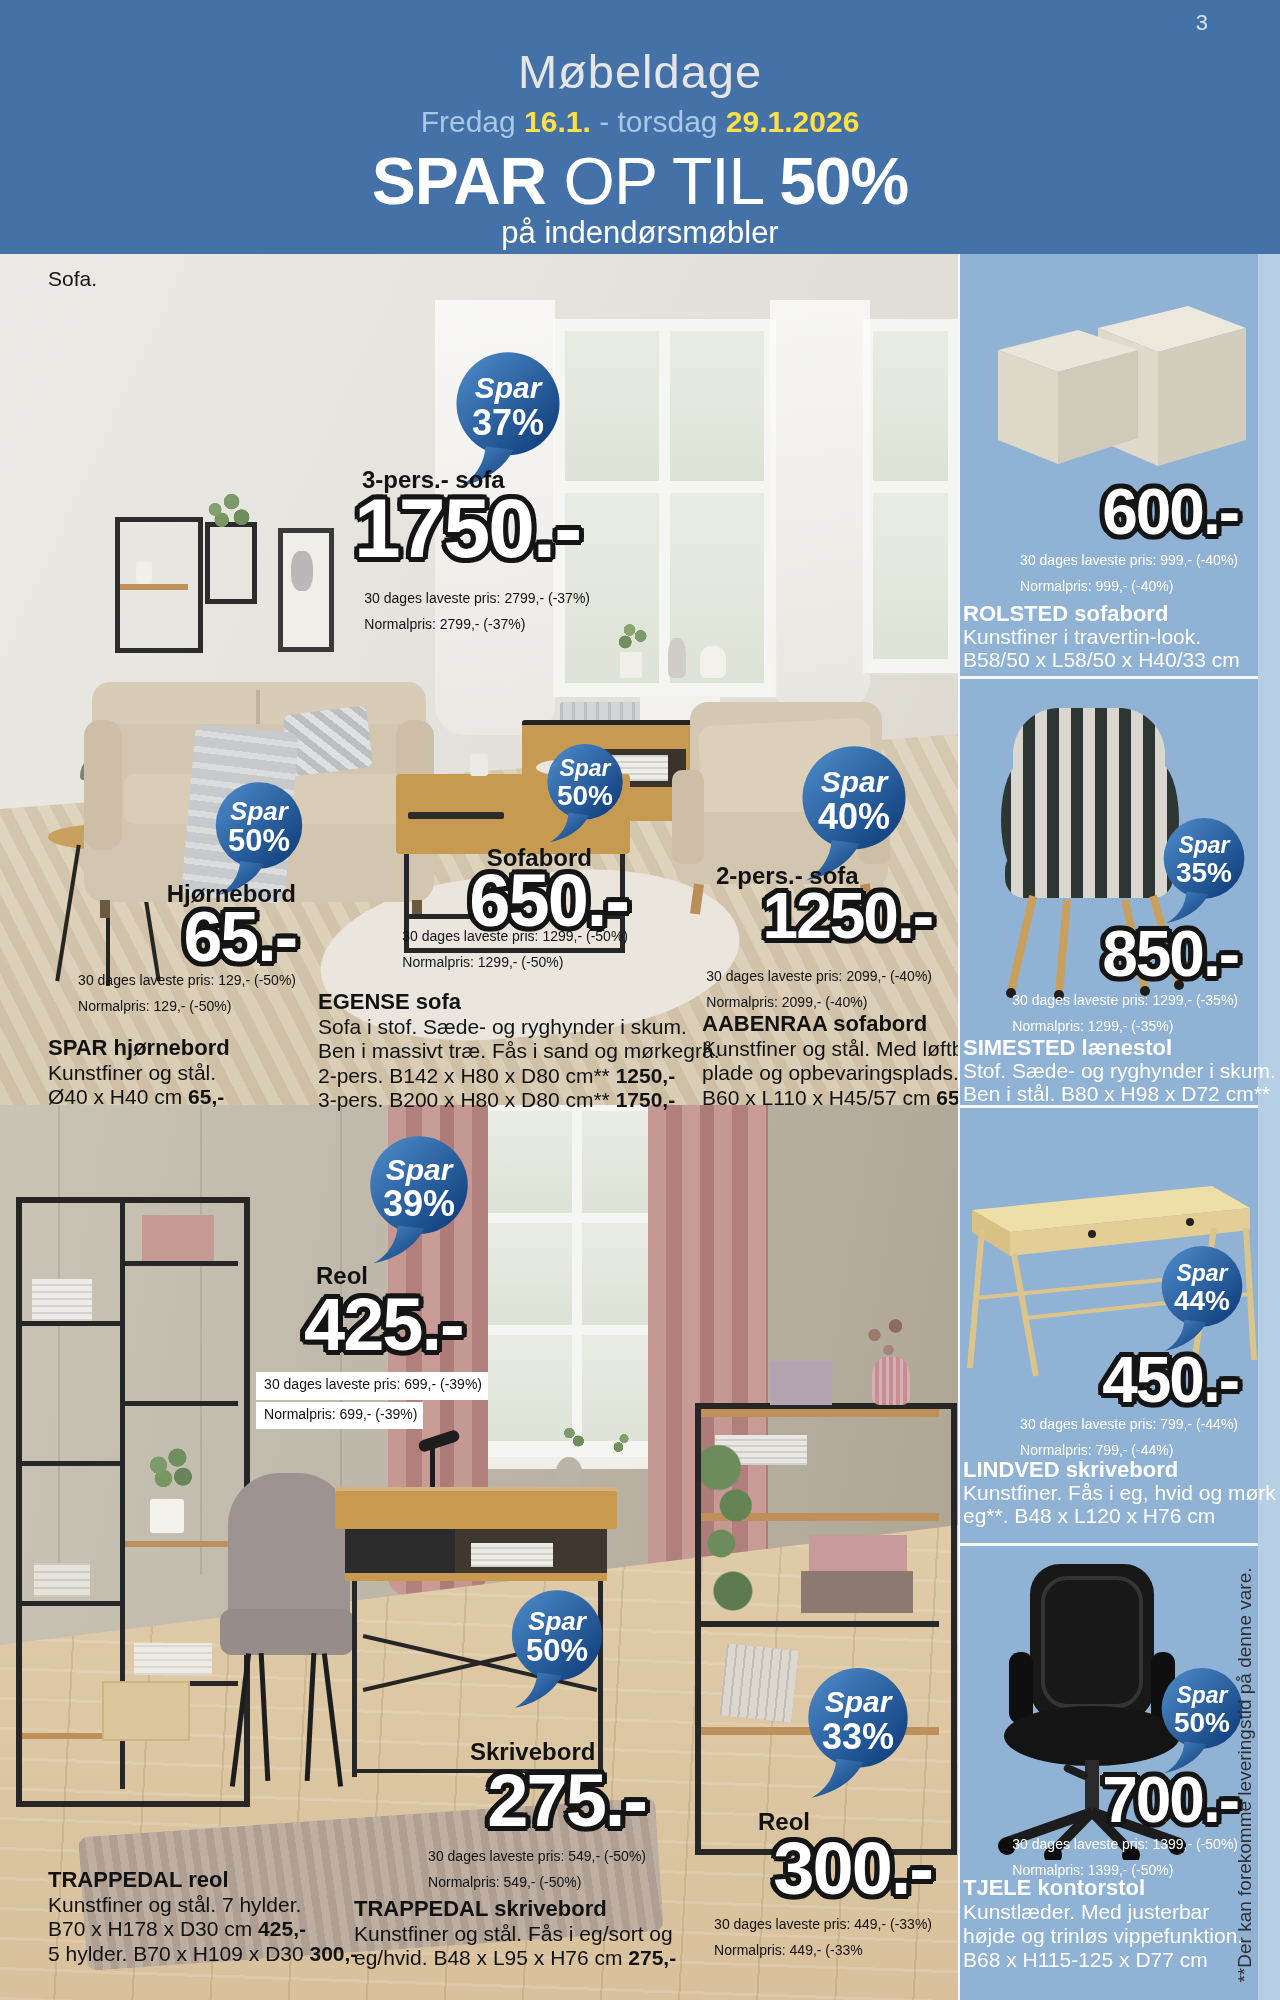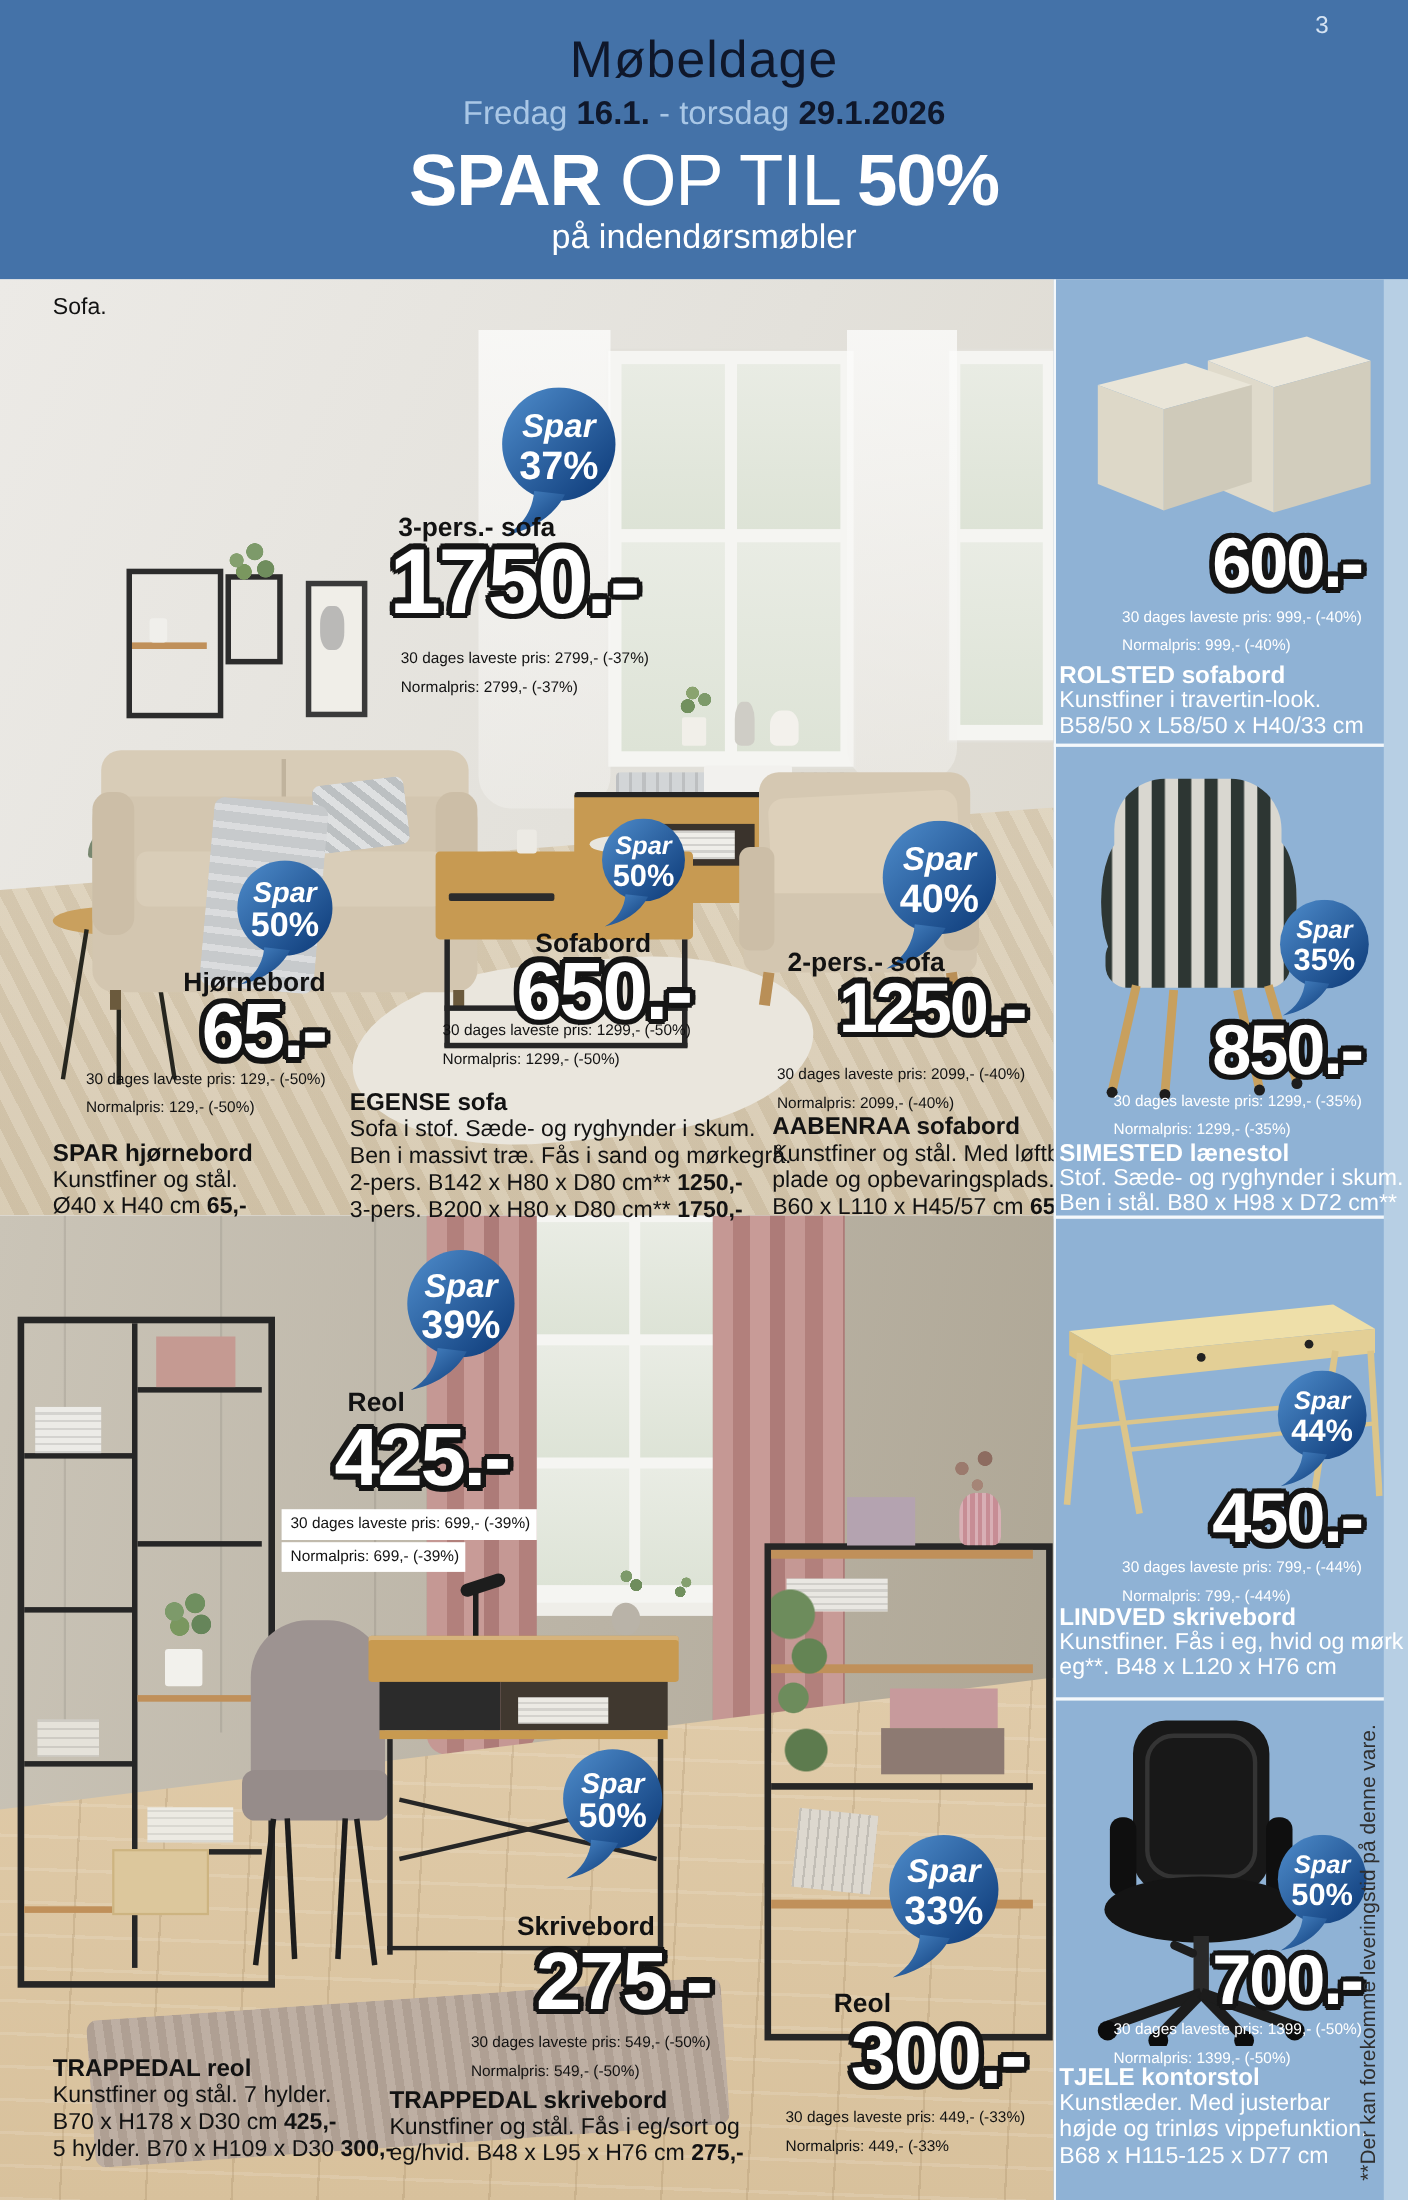--- a/index.html
+++ b/index.html
@@ -1,23 +1,23 @@
 <!DOCTYPE html>
 <html><head>
 <meta charset="utf-8">
 <style>
   html,body{margin:0;padding:0;background:#fff}
   body{font-family:"Liberation Sans", sans-serif;}
   #page{position:relative;width:1280px;height:2000px;overflow:hidden;background:#fff}
   .abs{position:absolute}
   
   #header{left:0;top:0;width:1280px;height:254px;background:#4472a8;text-align:center;color:#fff}
-  .hd-title{font-size:47px;letter-spacing:1px;color:#0f172a;margin-top:26px;font-weight:500}
+  .hd-title{font-size:47px;letter-spacing:1px;color:#e5e5e5;margin-top:44px;font-weight:500}
   .hd-date{font-size:30px;color:#a9c7e6;margin-top:6px}
-  .hd-date b{color:#0f172a}
+  .hd-date b{color:#fde047}
   .hd-main{font-size:66px;line-height:64px;margin-top:10px;color:#fff;letter-spacing:-1px}
   .hd-main .hb{font-weight:700}
   .hd-main .hm{font-weight:400}
   .hd-sub{font-size:31px;margin-top:2px;color:#fff}
   .pageno{top:10px;right:72px;font-size:22px;color:#d5e3f3}
   
   .photo{overflow:hidden}
   #photo1{left:0;top:254px;width:958px;height:851px;background:linear-gradient(115deg,#eceae6 0%,#e3e1db 55%,#dcd8ce 100%)}
   #photo2{left:0;top:1105px;width:958px;height:895px;background:linear-gradient(100deg,#cac4b7 0%,#bab3a5 55%,#ada593 100%)}
   .floor1{left:0;top:470px;width:958px;height:381px;background:linear-gradient(#ddd1ba,#d5c7ad);clip-path:polygon(0 85px,100% 10px,100% 100%,0 100%)}

